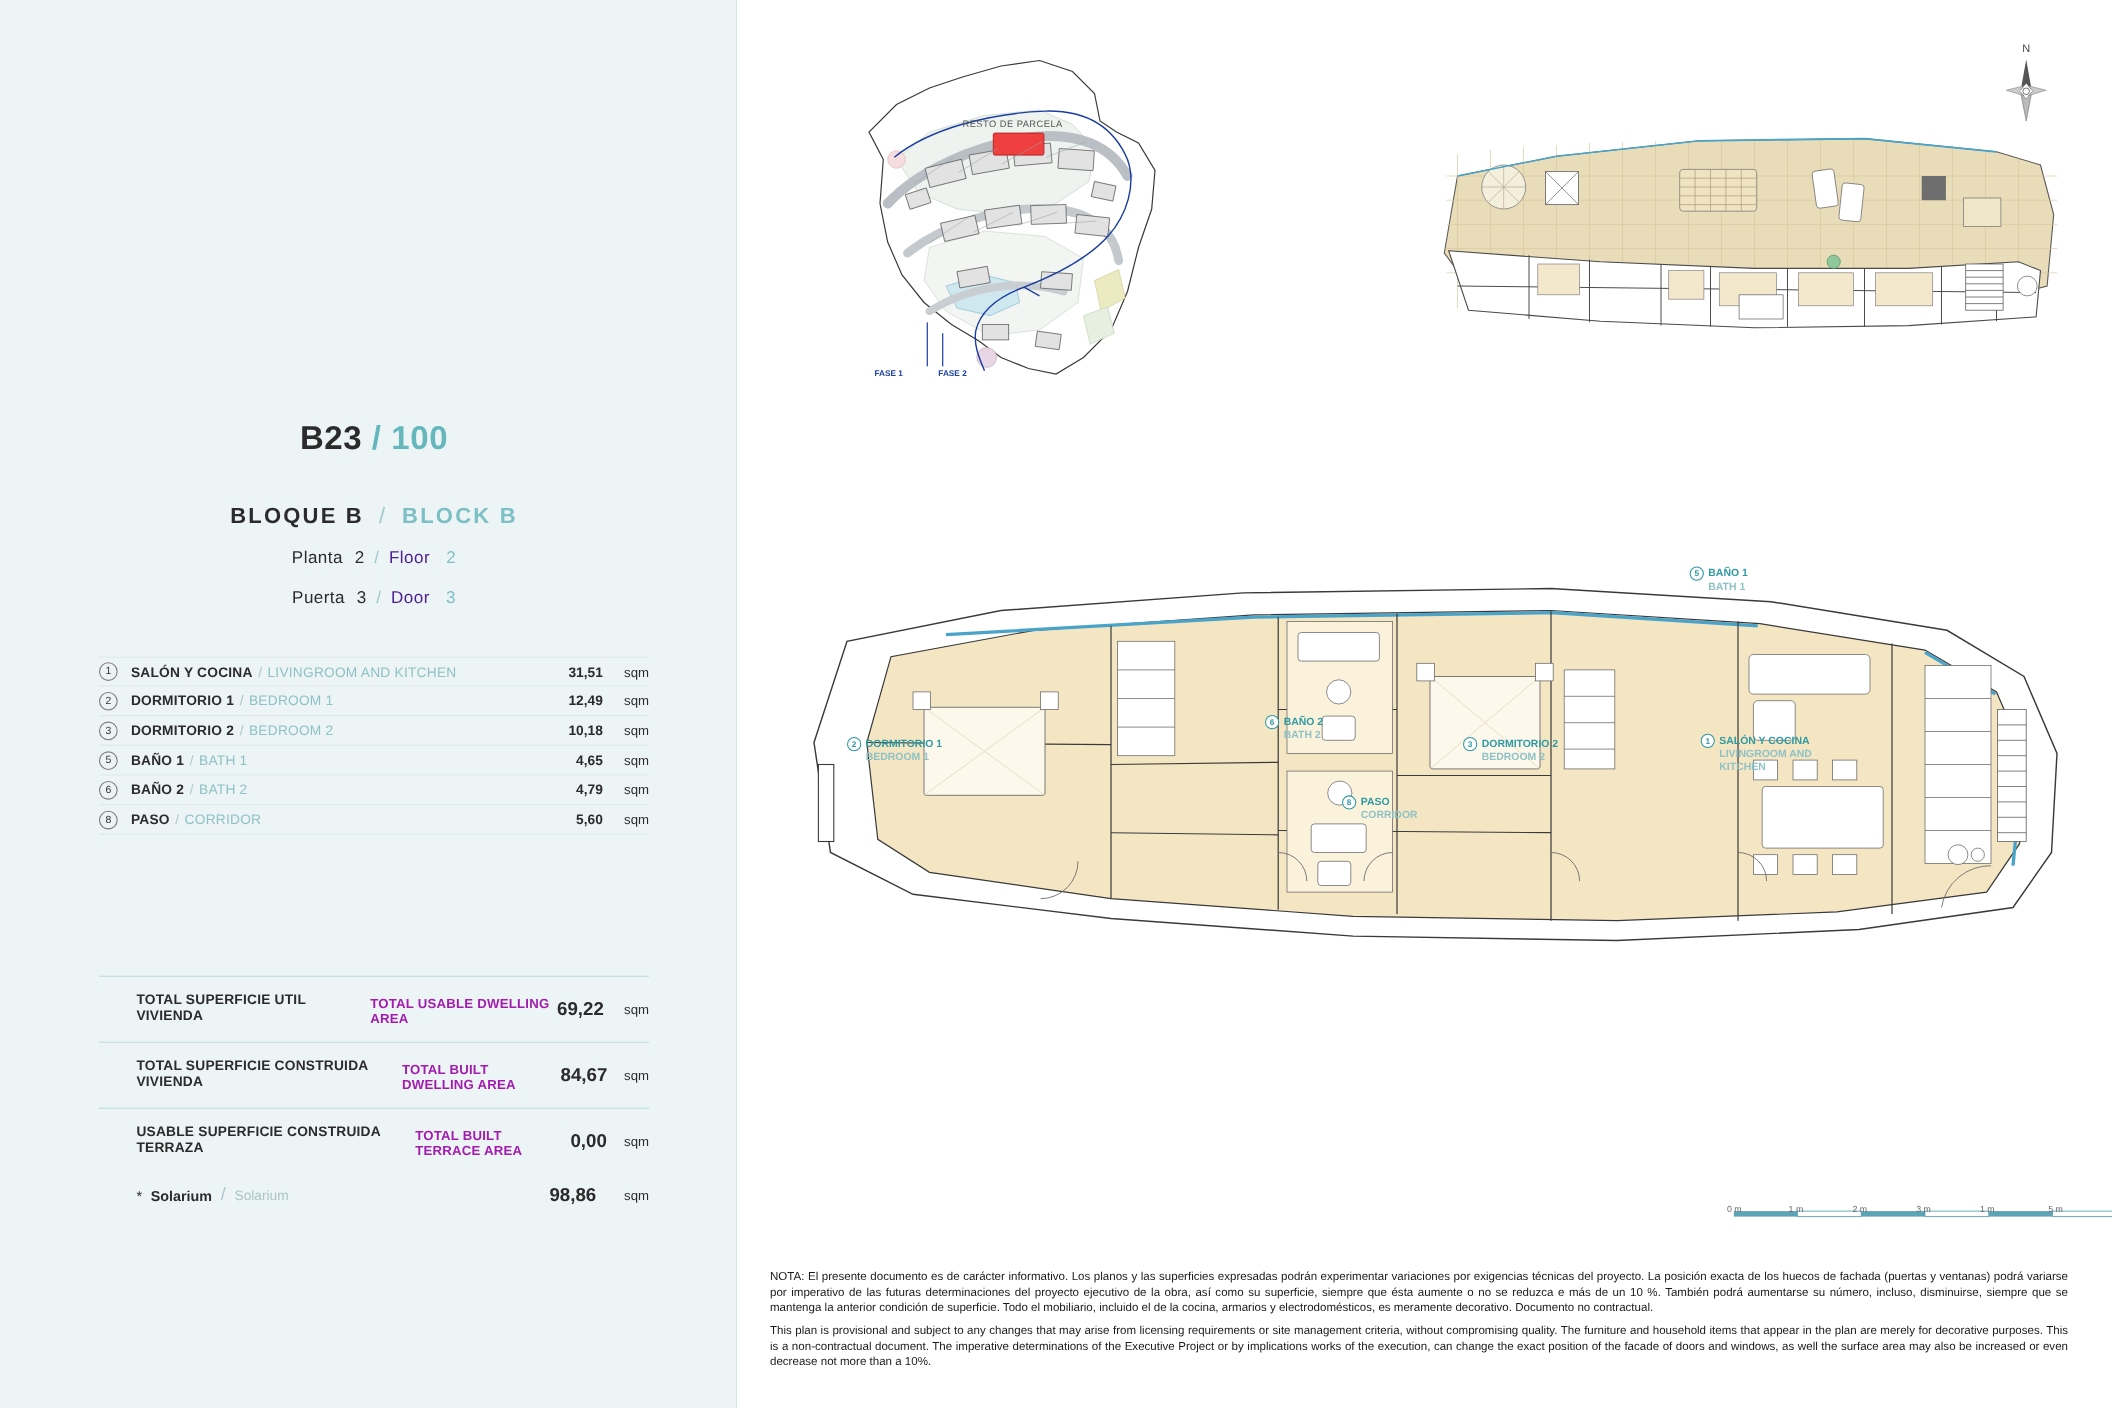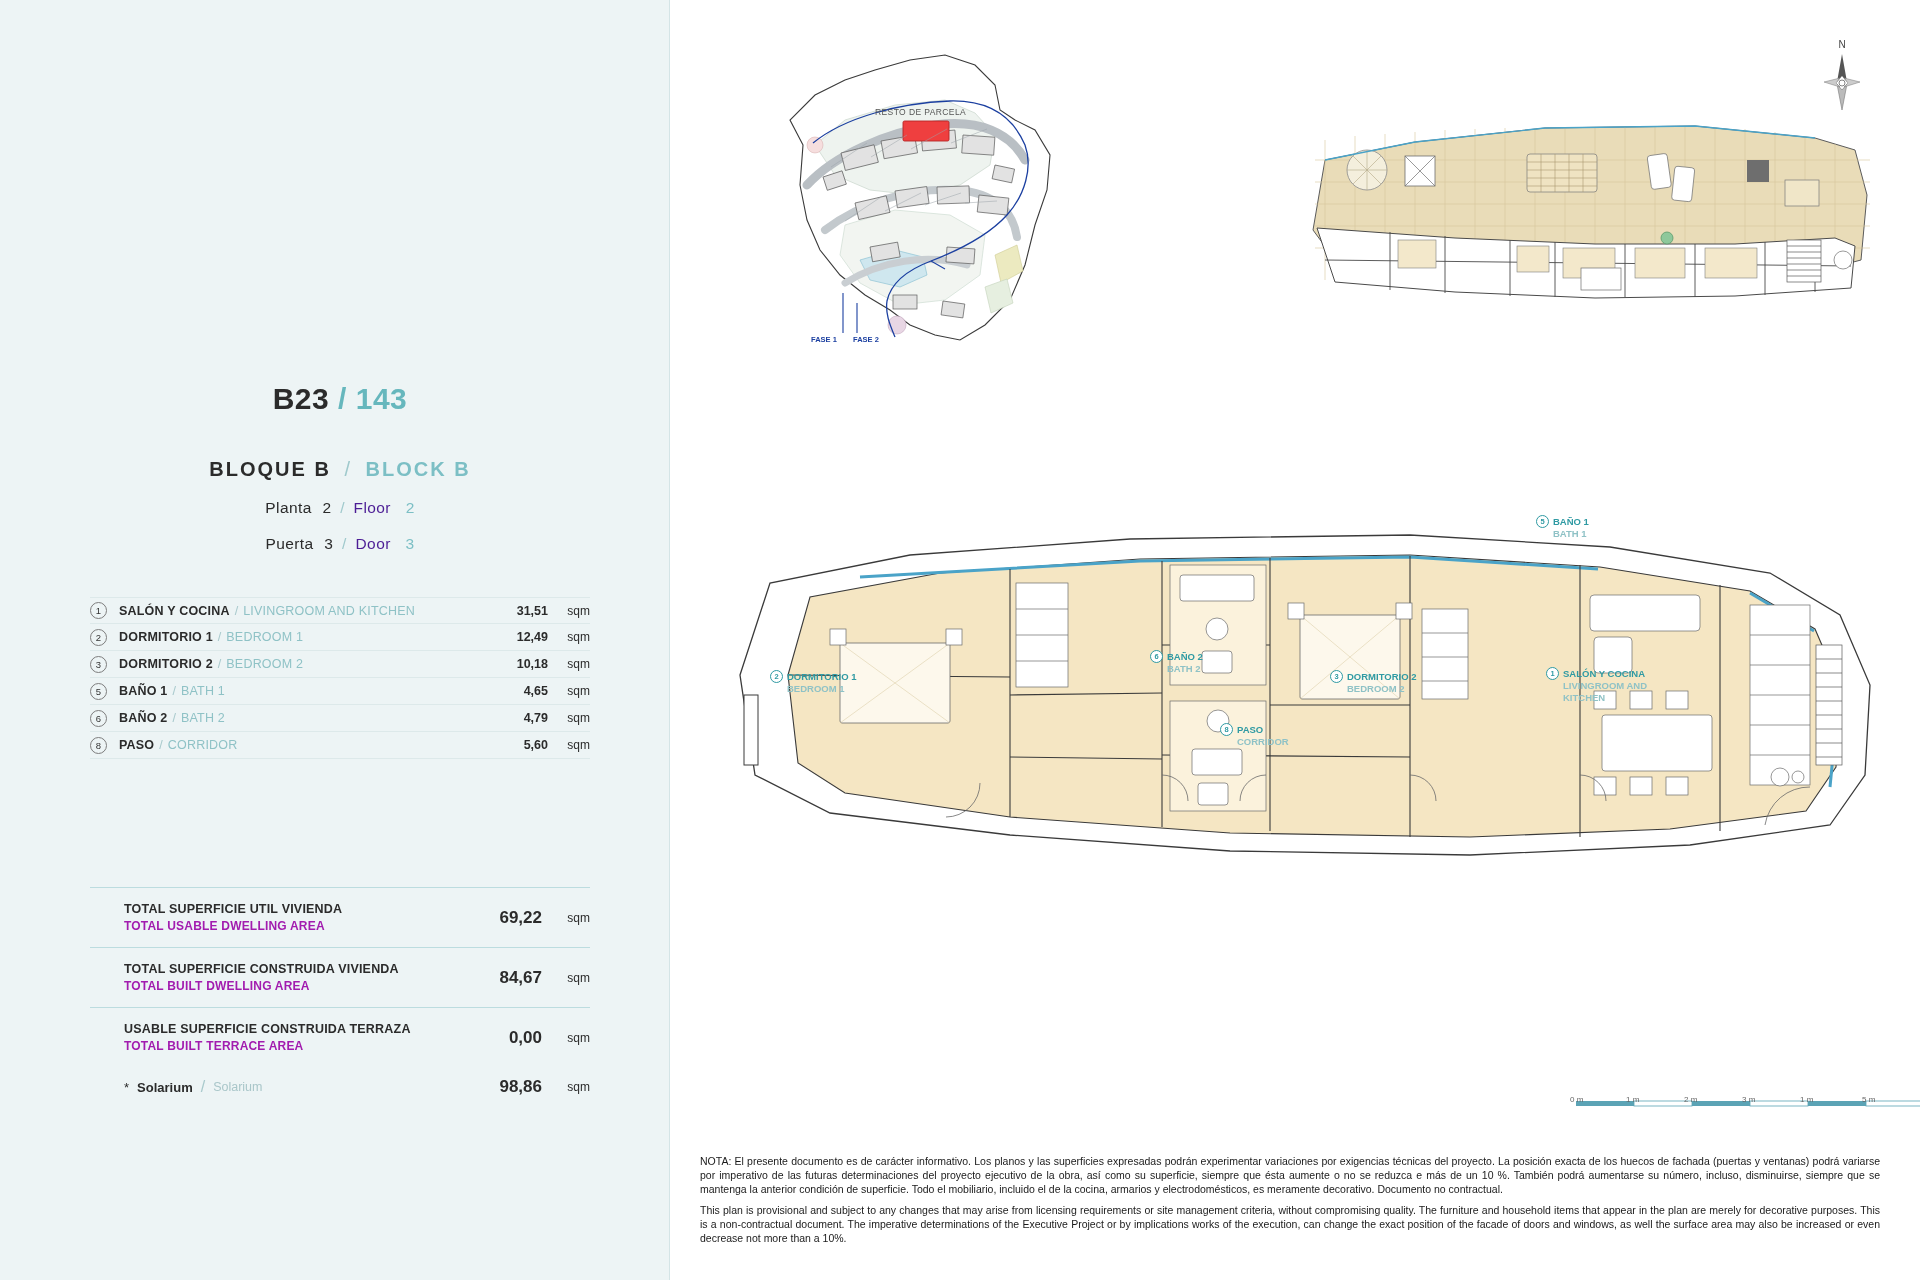--- a/index.html
+++ b/index.html
@@ -51,21 +51,21 @@
   .room-area { margin-left:auto; font-weight:bold; color:#2b2b2b; font-size:12.5px; }
   .room-unit { width:42px; text-align:right; color:#2b2b2b; font-weight:normal; font-size:12px; }
 
   
   #totals { margin-top:128px; }
   .total-row {
     display:flex; align-items:center; padding:14px 0 14px 34px;
     border-bottom:1px solid #bcdcdf;
   }
   .total-row:first-child { border-top:1px solid #bcdcdf; }
-  .total-labels { display:flex; flex-direction:column; }
+  .total-labels { display:flex; flex-direction:row;gap:28px; }
   .total-es { font-size:12.5px; font-weight:bold; color:#2b2b2b; letter-spacing:0.2px; }
   .total-en { font-size:12px; font-weight:bold; color:#a21caf; letter-spacing:0.2px; margin-top:3px; }
   .total-val { margin-left:auto; font-size:17px; font-weight:bold; color:#2b2b2b; }
   .total-unit { width:48px; text-align:right; font-size:12px; color:#2b2b2b; }
   .solarium-row { display:flex; align-items:center; padding:10px 0 10px 34px; }
   .star { font-size:13px; color:#2b2b2b; margin-right:8px; }
   .sol-es { font-size:13px; font-weight:bold; color:#2b2b2b; }
   .sol-sep { color:#a8c9cc; margin:0 8px; }
   .sol-en { font-size:12.5px; color:#a9c6c9; }
 
@@ -109,21 +109,21 @@
 </head>
 <body>
 
 <div id="left-panel">
   <div id="left-inner">
 
     <div class="title-block">
       <div class="ref-line">
         <span>B23</span>
         <span class="num">/</span>
-        <span class="num">143</span>
+        <span class="num">100</span>
       </div>
 
       <div class="block-line">
         <span>BLOQUE</span>
         <span>B</span>
         <span class="sep">/</span>
         <span class="en">BLOCK</span>
         <span class="en">B</span>
       </div>
 
@@ -298,21 +298,21 @@
 
       <g stroke="#9aa3a9" stroke-width="0.5" fill="none">
         <path d="M136,142 L172,118 M176,132 L212,110 M216,124 L252,104 M256,118 L292,104"></path>
         <path d="M150,196 L186,172 M190,186 L226,168 M230,180 L266,168 M270,178 L302,176"></path>
       </g>
 
       <path d="M300,230 L322,220 L328,246 L306,258 Z" fill="#eceac0" stroke="#cfcb92" stroke-width="0.6"></path>
       <path d="M290,262 L312,254 L318,278 L296,288 Z" fill="#e6efe0" stroke="#c2d2bb" stroke-width="0.6"></path>
     </svg>
     <div id="site-caption">RESTO DE PARCELA</div>
-    <div class="fase-label" style="left:116px; top:310px;">FASE 1</div>
+    <div class="fase-label" style="left:100px; top:310px;">FASE 1</div>
     <div class="fase-label" style="left:158px; top:310px;">FASE 2</div>
     <svg style="position:absolute; left:120px; top:268px;" width="60" height="46">
       <path d="M28,0 L28,40" stroke="#1b3fa0" stroke-width="1.1" fill="none"></path>
       <path d="M42,10 L42,40" stroke="#1b3fa0" stroke-width="1.1" fill="none"></path>
     </svg>
   </div>
 
   <div id="roof-plan">
     <svg width="600" height="210" viewBox="0 0 600 210">
 

